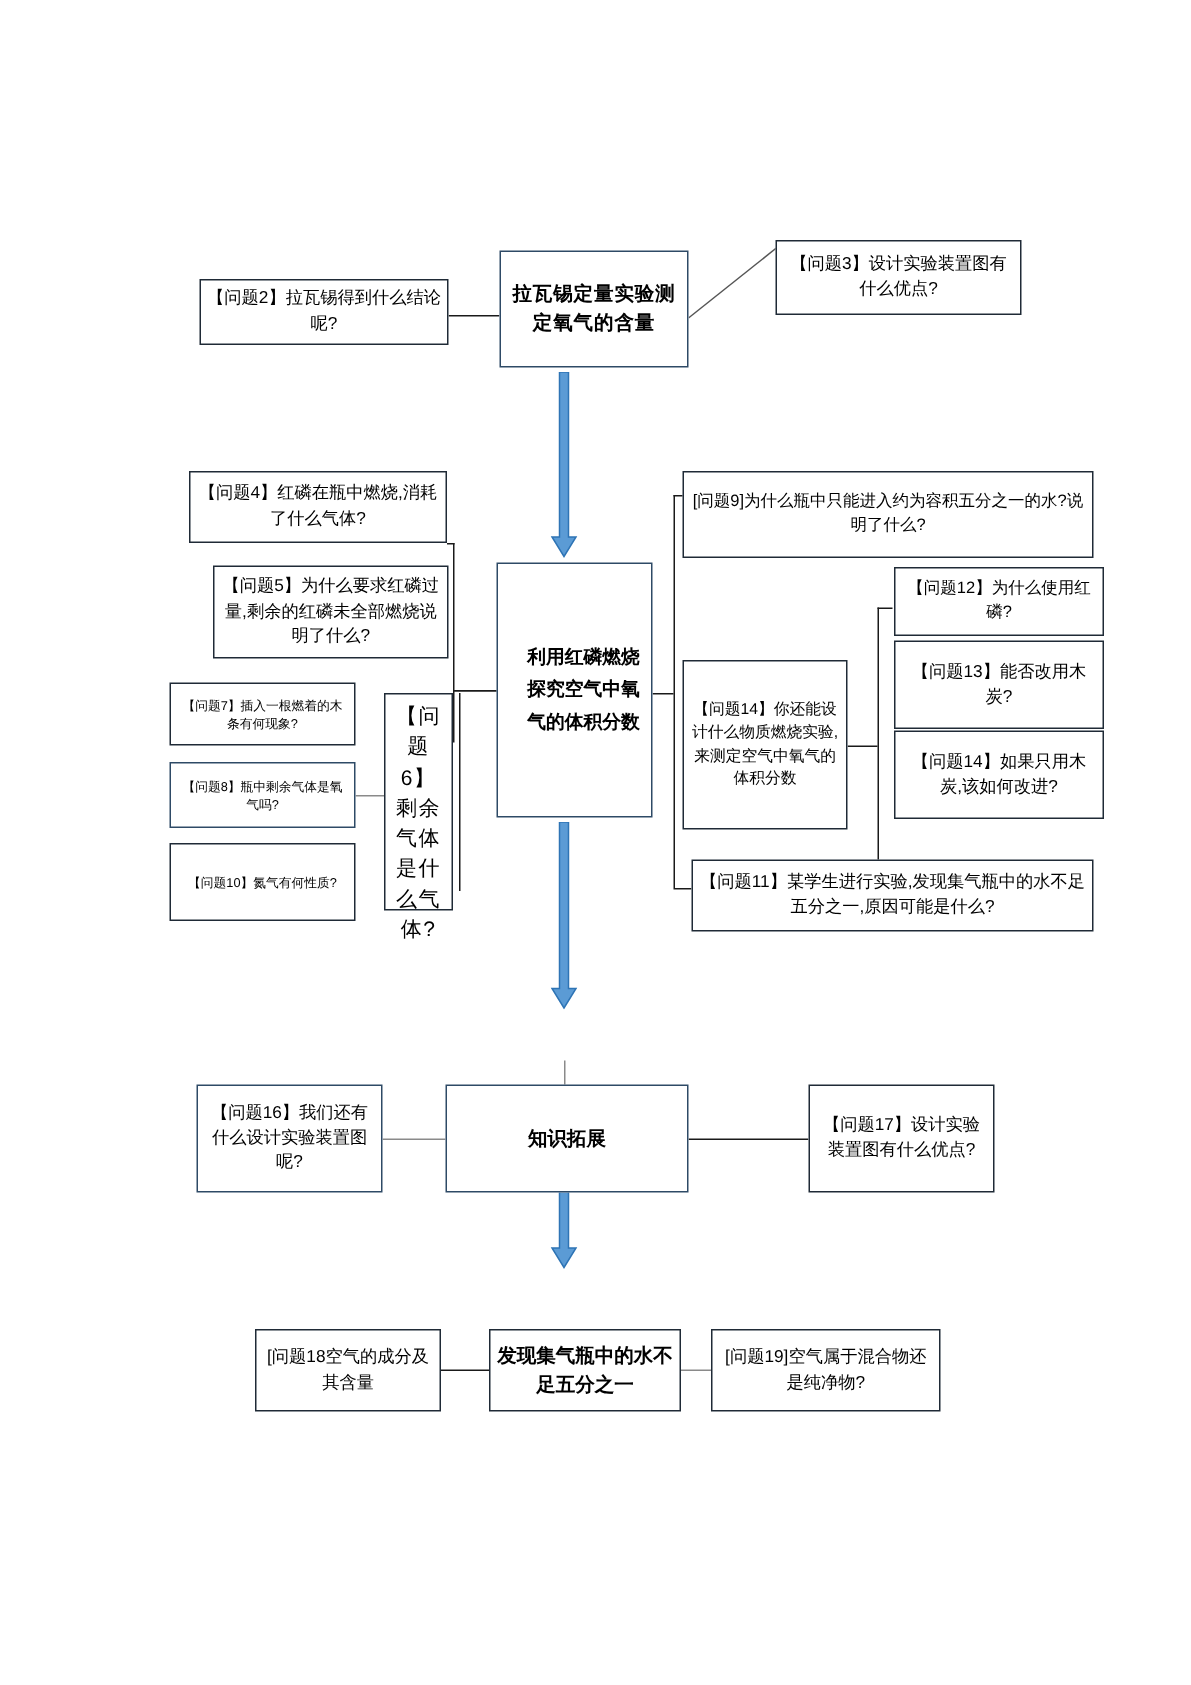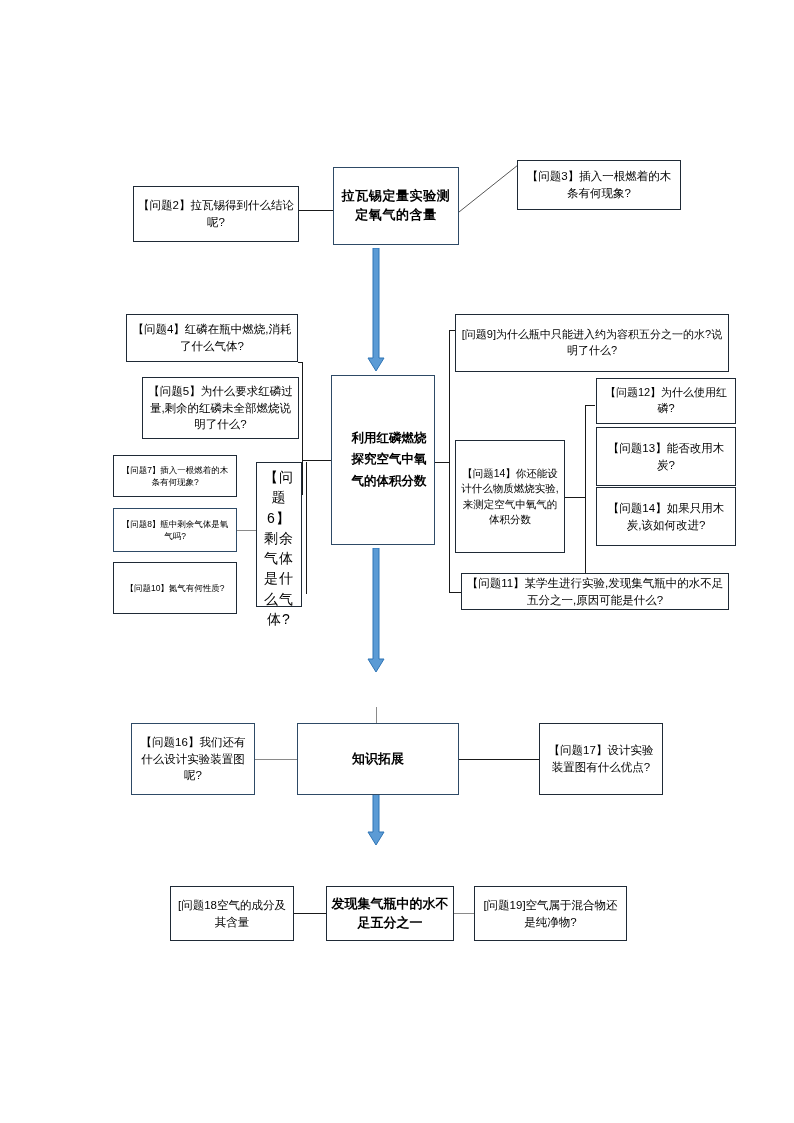--- a/index.html
+++ b/index.html
@@ -69,38 +69,38 @@
     position: absolute;
     z-index: 3;
   }
   .arrow svg { display: block; }
 </style>
 </head>
 <body>
 
 <div id="page">
 
-  <div class="box" style="left:133px; top:186px; width:166px; height:56px; font-size:11.5px;">
+  <div class="box" style="left:133px; top:186px; width:166px; height:44px; font-size:11.5px;">
     <span>【问题2】拉瓦锡得到什么结论呢?</span>
   </div>
 
   <div class="line h" style="left:299px; top:210px; width:34px;"></div>
 
   <div class="box navy bold" style="left:333px; top:167px; width:126px; height:78px; font-size:13px; letter-spacing:0.6px;">
     <span>拉瓦锡定量实验测定氧气的含量</span>
   </div>
 
   <div class="diag" style="left:459px; top:165px; width:60px; height:48px;">
     <svg width="60" height="48" viewBox="0 0 60 48">
       <line x1="0" y1="47" x2="59" y2="0" stroke="#555555" stroke-width="1"></line>
     </svg>
   </div>
 
   <div class="box" style="left:517px; top:160px; width:164px; height:50px; font-size:11.5px;">
-    <span>【问题3】插入一根燃着的木条有何现象?</span>
+    <span>【问题3】设计实验装置图有什么优点?</span>
   </div>
 
   <div class="arrow" style="left:367px; top:248px; width:18px; height:124px;">
     <svg width="18" height="124" viewBox="0 0 18 124">
       <polygon points="6,0 12,0 12,110 17,110 9,123 1,110 6,110" fill="#5b9bd5" stroke="#2e74b5" stroke-width="1"></polygon>
     </svg>
   </div>
 
   <div class="box" style="left:126px; top:314px; width:172px; height:48px; font-size:11.5px;">
     <span>【问题4】红磷在瓶中燃烧,消耗了什么气体?</span>
@@ -168,21 +168,21 @@
   </div>
 
   <div class="box" style="left:596px; top:427px; width:140px; height:59px; font-size:11.5px;">
     <span>【问题13】能否改用木炭?</span>
   </div>
 
   <div class="box" style="left:596px; top:487px; width:140px; height:59px; font-size:11.5px;">
     <span>【问题14】如果只用木炭,该如何改进?</span>
   </div>
 
-  <div class="box" style="left:461px; top:573px; width:268px; height:37px; font-size:11.5px;">
+  <div class="box" style="left:461px; top:573px; width:268px; height:48px; font-size:11.5px;">
     <span>【问题11】某学生进行实验,发现集气瓶中的水不足五分之一,原因可能是什么?</span>
   </div>
 
 
   <div class="line v grey" style="left:376px; top:707px; height:36px;"></div>
 
   <div class="box navy" style="left:131px; top:723px; width:124px; height:72px; font-size:11.5px;">
     <span>【问题16】我们还有什么设计实验装置图呢?</span>
   </div>
 

